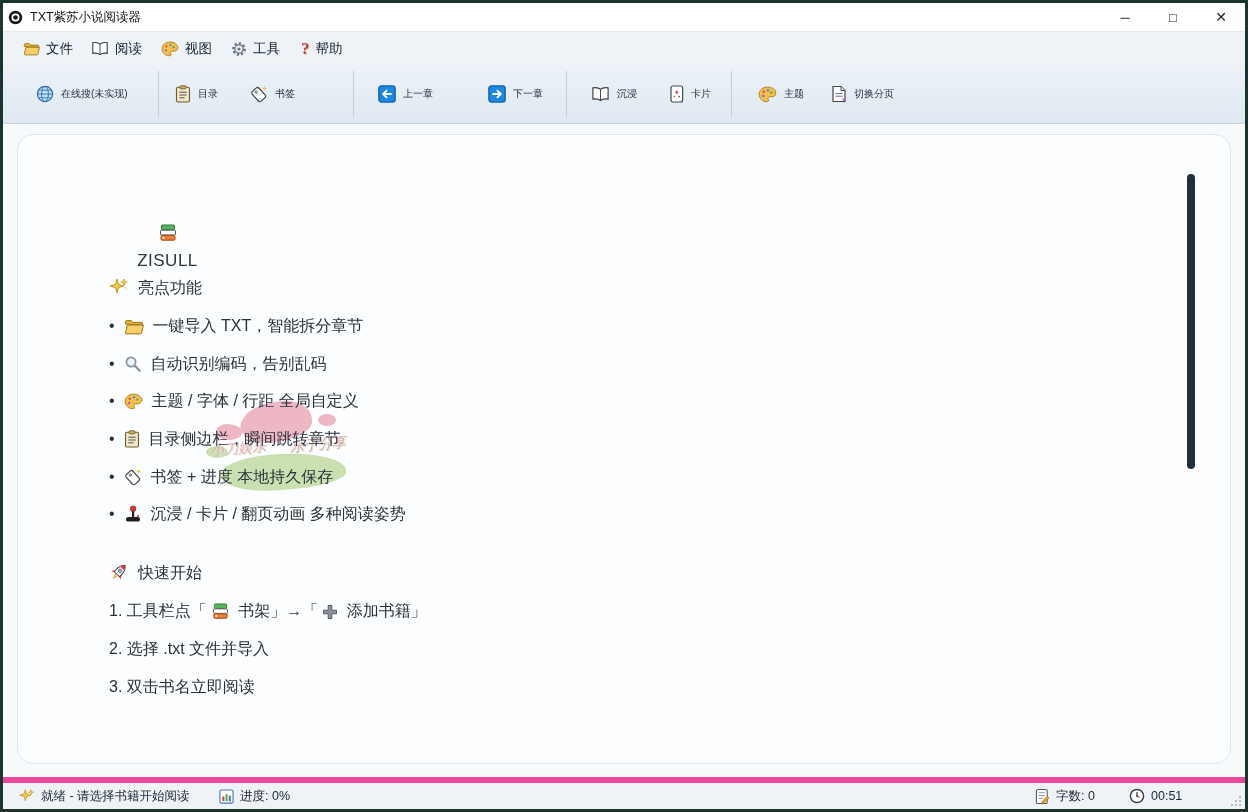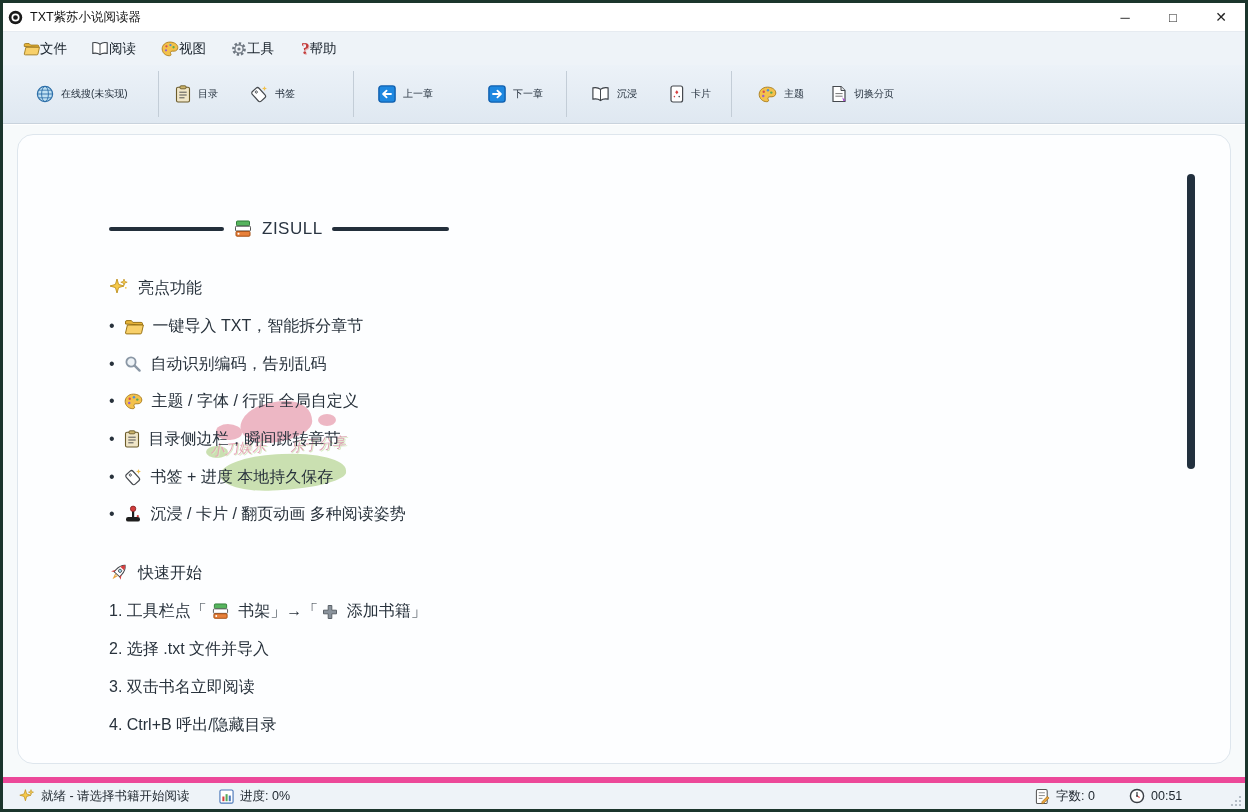--- a/index.html
+++ b/index.html
@@ -12,41 +12,41 @@
   
   .titlebar{height:28px;background:#ffffff;display:flex;align-items:center;padding-left:5px;position:relative;}
   .titlebar .apptitle{font-size:12.5px;color:#111;margin-left:7px;}
   .wincontrols{position:absolute;right:0;top:0;height:28px;display:flex;}
   .winbtn{width:48px;height:28px;display:flex;align-items:center;justify-content:center;
     font-size:13px;color:#222;cursor:default;}
   .winbtn.close{font-size:14px;}
 
   
   .menubar{height:33px;background:#eef3f8;border-top:1px solid #e6ebf1;position:relative;}
-  .menu-item{position:absolute;top:0;height:33px;display:flex;align-items:center;
+  .menu-item{position:absolute;top:0;height:33px;display:flex;align-items:center;gap:6px;
     font-size:13.5px;color:#17202a;padding:0 4px;}
   .help-q{font-family:"Liberation Serif","DejaVu Serif",serif;font-weight:bold;font-size:17px;
     color:#c23b3b;line-height:1;text-shadow:1px 1px 0 #e8b6b6;}
 
   
   .toolbar{height:58px;background:linear-gradient(#ecf2f8,#dfe8f1);border-bottom:1px solid #c9d3dd;position:relative;}
   .tool-item{position:absolute;top:14px;height:30px;display:flex;align-items:center;gap:7px;
     font-size:10px;color:#1f2b38;white-space:nowrap;}
   .tool-sep{position:absolute;top:6px;bottom:6px;width:1px;background:#c3cdd7;}
 
   
   .main{position:absolute;top:122px;bottom:26px;left:0;right:0;background:#f7fafb;}
   .panel{position:absolute;left:14px;top:9px;right:14px;bottom:19px;background:#fdfeff;
     border:1px solid #dee6ed;border-radius:16px;}
   .content{position:absolute;left:91px;top:0;right:40px;bottom:0;}
   .line{position:absolute;left:0;height:28px;line-height:28px;font-size:16px;color:#28323c;white-space:nowrap;}
   .line .ic{margin-right:9px;vertical-align:-4px;}
   .line .bullet{margin-right:9px;color:#28323c;}
   .step .ic{margin:0 4px;vertical-align:-4px;}
-  .brandrow{position:absolute;left:0;top:80px;height:28px;display:flex;align-items:center;gap:9px;}
+  .brandrow{position:absolute;left:0;top:80px;height:28px;display:flex;align-items:center;gap:9px;flex-direction:column;}
   .rule{height:4px;background:#232f3b;border-radius:2px;}
   .brandname{font-size:17px;color:#2a3542;letter-spacing:0.5px;}
 
   
   .wm{position:absolute;left:188px;top:267px;width:160px;height:98px;opacity:.6;pointer-events:none;}
   .wm-blob{position:absolute;}
   .wm-pink{left:34px;top:0;width:72px;height:40px;background:#e4899d;
     border-radius:55% 45% 60% 50%/60% 55% 45% 50%;transform:rotate(-8deg);}
   .wm-pink2{left:10px;top:22px;width:26px;height:16px;background:#e4899d;border-radius:50% 60% 50% 50%;}
   .wm-pink3{left:112px;top:12px;width:18px;height:12px;background:#e4899d;border-radius:50%;}
@@ -369,23 +369,20 @@
                 <path d="M6.2 1.5 h3.6 v4.7 h4.7 v3.6 h-4.7 v4.7 h-3.6 v-4.7 H1.5 v-3.6 h4.7z" fill="#8a939c" stroke="#5a6168" stroke-width="1"></path>
               </svg>
           </span><span> 添加书籍」</span>
         </div>
         <div class="line" style="top:500px">
           <span>2. 选择 .txt 文件并导入</span>
         </div>
         <div class="line" style="top:538px">
           <span>3. 双击书名立即阅读</span>
         </div>
-        <div class="line" style="top:576px">
-          <span>4. Ctrl+B 呼出/隐藏目录</span>
-        </div>
       </div>
 
       <div class="thumb"></div>
     </div>
   </div>
 
   <div class="statusbar">
     <div class="sgroup" style="left:16px">
       <span class="ic">
         <svg width="16" height="16" viewBox="0 0 20 20">

